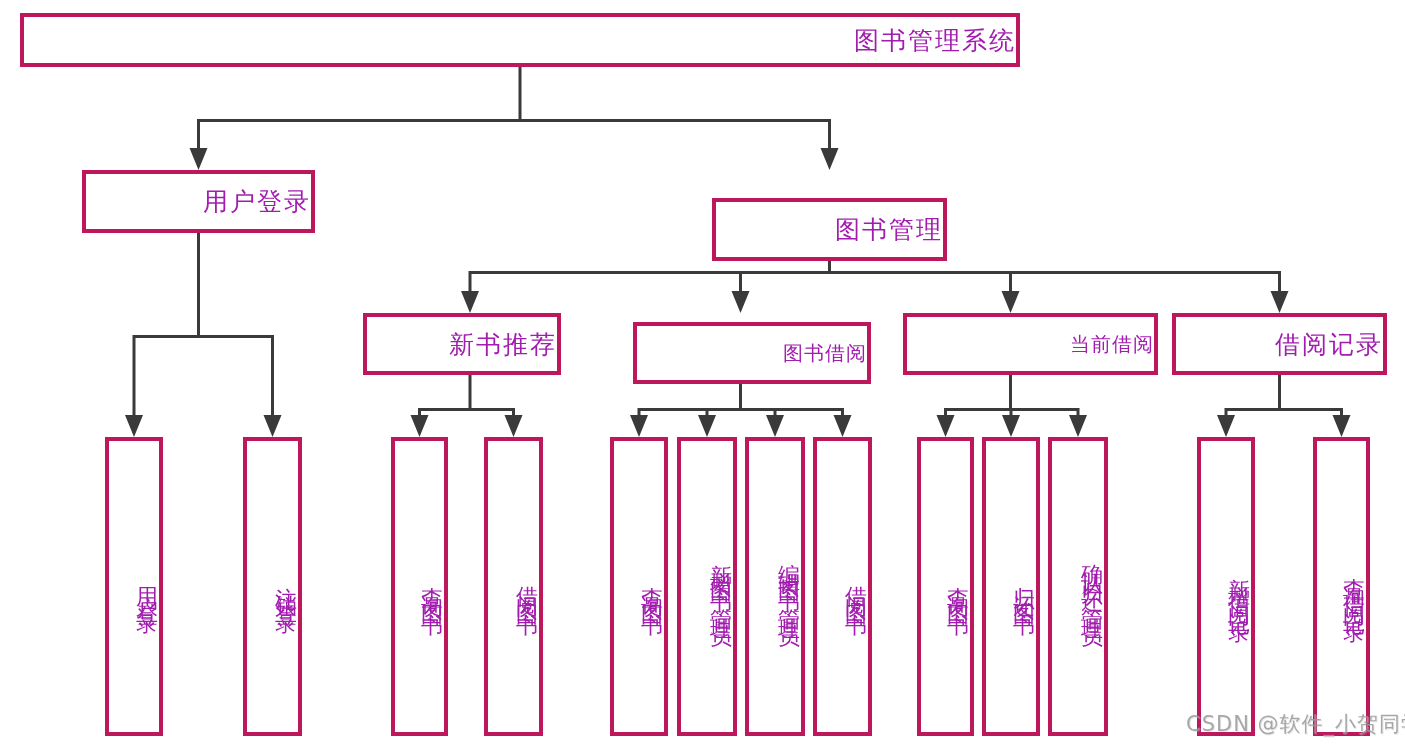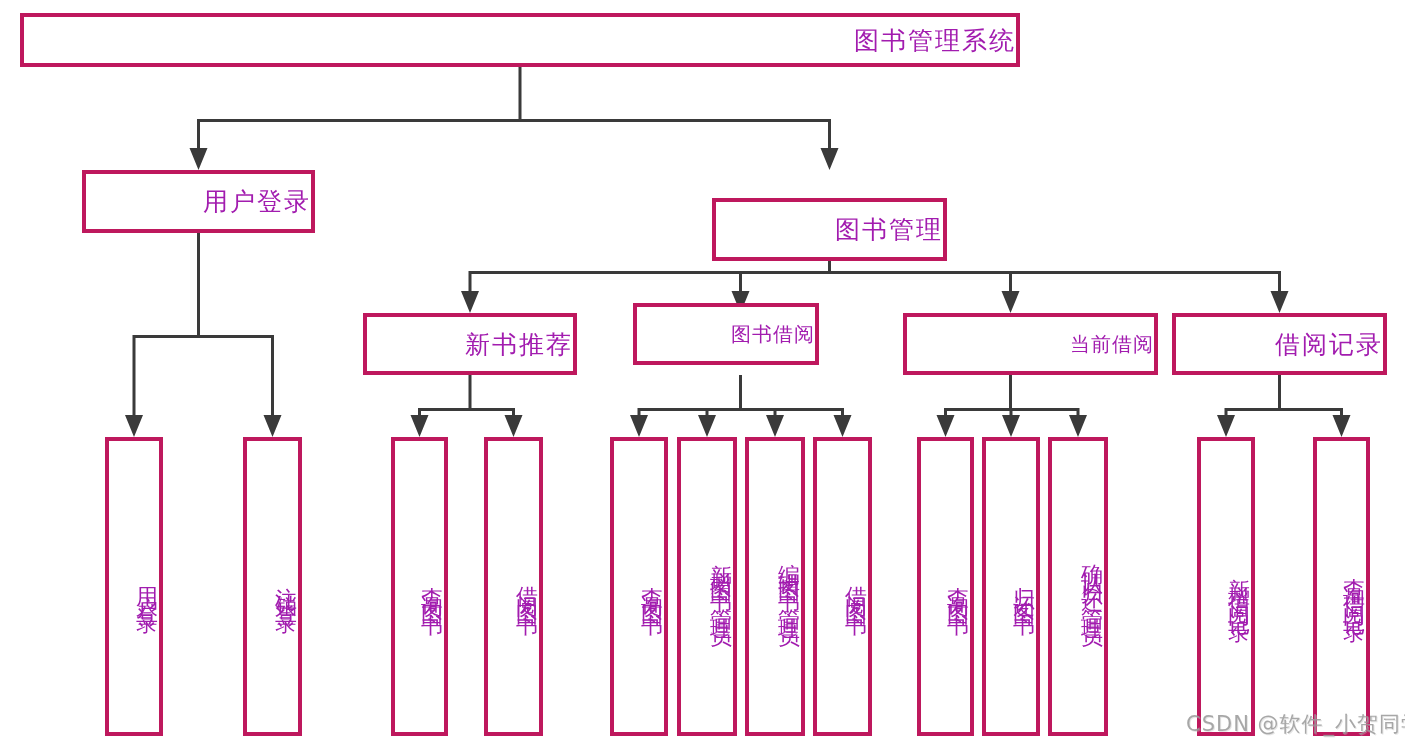--- a/index.html
+++ b/index.html
@@ -29,22 +29,22 @@
     text-orientation:mixed;
     font-size:22px;
     letter-spacing:9px;
     line-height:1.1;
     white-space:nowrap;
   }
   
   .b-root{left:20px;top:13px;width:1000px;height:54px;}
   .b-l2-0{left:82px;top:170px;width:233px;height:63px;}
   .b-l2-1{left:712px;top:170px;width:235px;height:63px;margin-top:28px;}
-  .b-l3-0{left:363px;top:313px;width:214px;height:62px;}
-  .b-l3-1{left:633px;top:303px;width:186px;height:62px;}
+  .b-l3-0{left:363px;top:313px;width:198px;height:62px;}
+  .b-l3-1{left:633px;top:322px;width:238px;height:62px;}
   .b-l3-2{left:903px;top:313px;width:255px;height:62px;}
   .b-l3-3{left:1172px;top:313px;width:215px;height:62px;}
   .leaf{top:437px;height:299px;}
   .b-lf-0{left:105px;width:58px;}
   .b-lf-1{left:243px;width:59px;}
   .b-lf-2{left:391px;width:57px;}
   .b-lf-3{left:484px;width:59px;}
   .b-lf-4{left:610px;width:58px;}
   .b-lf-5{left:677px;width:60px;}
   .b-lf-6{left:745px;width:60px;}

